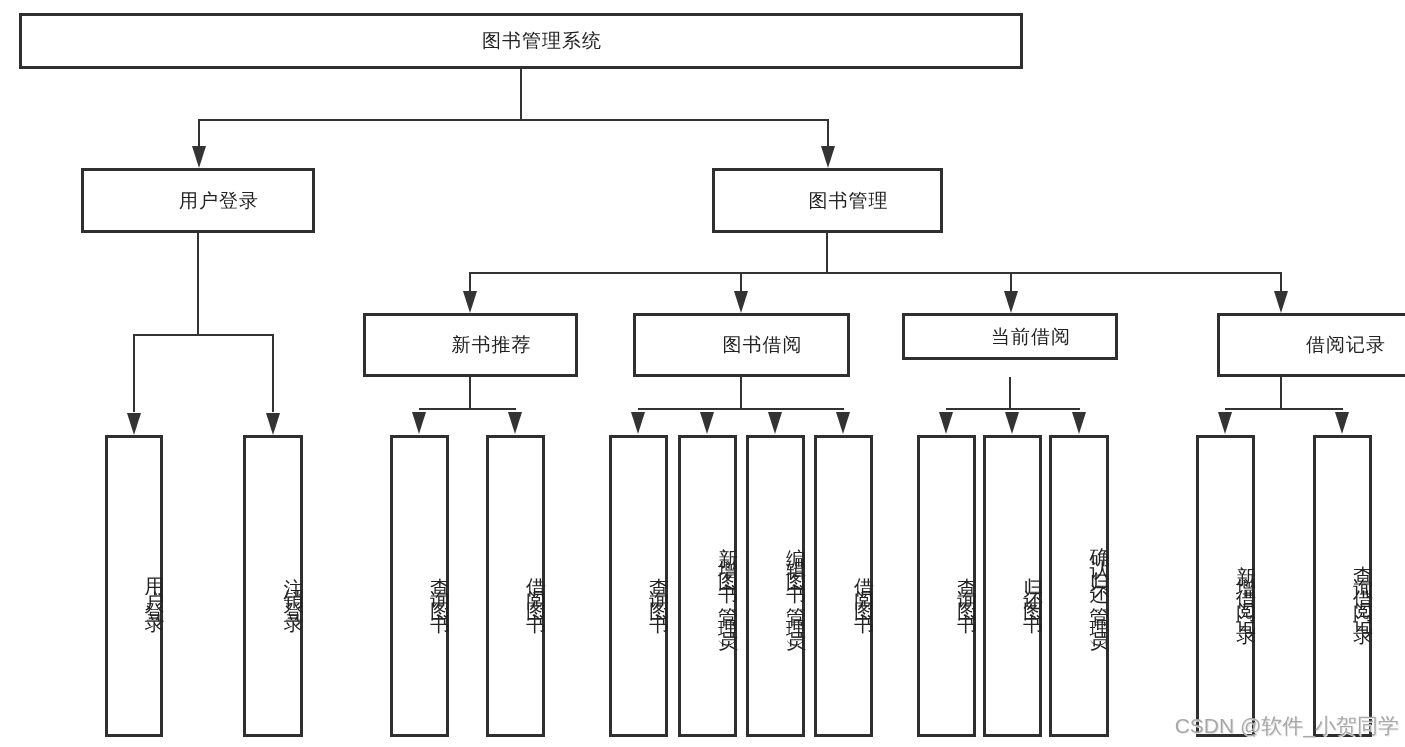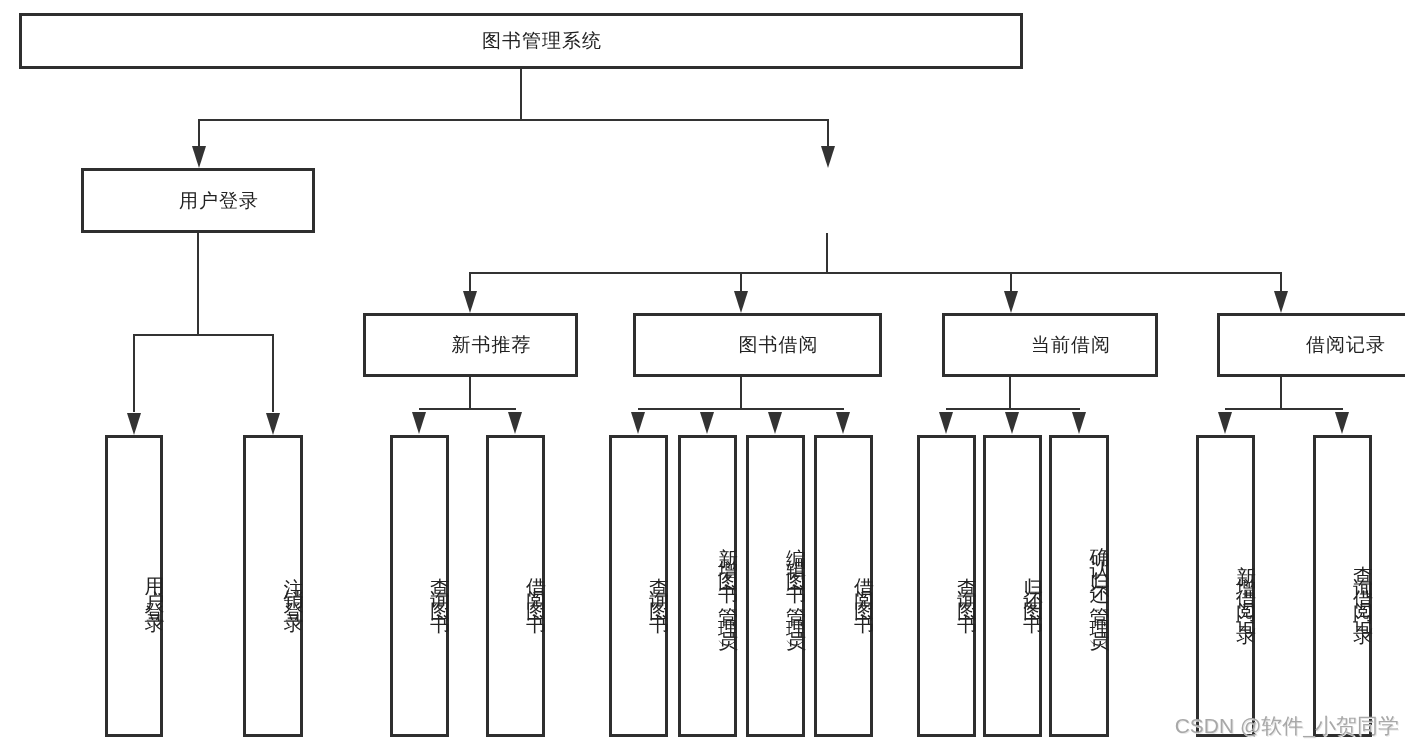--- a/index.html
+++ b/index.html
@@ -50,42 +50,43 @@
   <div class="box" style="left:19px;top:13px;width:1004px;height:56px;">图书管理系统</div>
 
   <div class="vline" style="left:520px;top:69px;height:52px;"></div>
   <div class="hline" style="left:199px;top:119px;width:630px;"></div>
   <div class="vline" style="left:198px;top:119px;height:30px;"></div>
   <div class="arrow" style="left:192px;top:146px;"></div>
   <div class="vline" style="left:827px;top:119px;height:30px;"></div>
   <div class="arrow" style="left:821px;top:146px;"></div>
 
   <div class="box" style="left:81px;top:168px;width:234px;height:65px;">用户登录</div>
+  <div class="box" style="left:712px;top:168px;width:231px;height:65px;">图书管理</div>
 
   <div class="vline" style="left:197px;top:233px;height:103px;"></div>
   <div class="hline" style="left:133px;top:334px;width:141px;"></div>
   <div class="vline" style="left:133px;top:334px;height:78px;"></div>
   <div class="arrow" style="left:127px;top:413px;"></div>
   <div class="vline" style="left:272px;top:334px;height:78px;"></div>
   <div class="arrow" style="left:266px;top:413px;"></div>
 
   <div class="vline" style="left:826px;top:233px;height:41px;"></div>
   <div class="hline" style="left:470px;top:272px;width:811px;"></div>
   <div class="vline" style="left:469px;top:272px;height:20px;"></div>
   <div class="arrow" style="left:463px;top:291px;"></div>
   <div class="vline" style="left:740px;top:272px;height:20px;"></div>
   <div class="arrow" style="left:734px;top:291px;"></div>
   <div class="vline" style="left:1010px;top:272px;height:20px;"></div>
   <div class="arrow" style="left:1004px;top:291px;"></div>
   <div class="vline" style="left:1280px;top:272px;height:20px;"></div>
   <div class="arrow" style="left:1274px;top:291px;"></div>
 
   <div class="box" style="left:363px;top:313px;width:215px;height:64px;">新书推荐</div>
-  <div class="box" style="left:633px;top:313px;width:249px;height:64px;">图书借阅</div>
-  <div class="box" style="left:942px;top:313px;width:216px;height:64px;">当前借阅</div>
+  <div class="box" style="left:633px;top:313px;width:217px;height:64px;">图书借阅</div>
+  <div class="box" style="left:902px;top:313px;width:216px;height:47px;">当前借阅</div>
   <div class="box" style="left:1173px;top:313px;width:216px;height:64px;margin-left:44px;">借阅记录</div>
 
   <div class="vline" style="left:469px;top:377px;height:33px;"></div>
   <div class="hline" style="left:419px;top:408px;width:97px;"></div>
   <div class="arrow" style="left:412px;top:412px;"></div>
   <div class="arrow" style="left:508px;top:412px;"></div>
 
   <div class="vline" style="left:740px;top:377px;height:33px;"></div>
   <div class="hline" style="left:638px;top:408px;width:206px;"></div>
   <div class="arrow" style="left:631px;top:412px;"></div>

